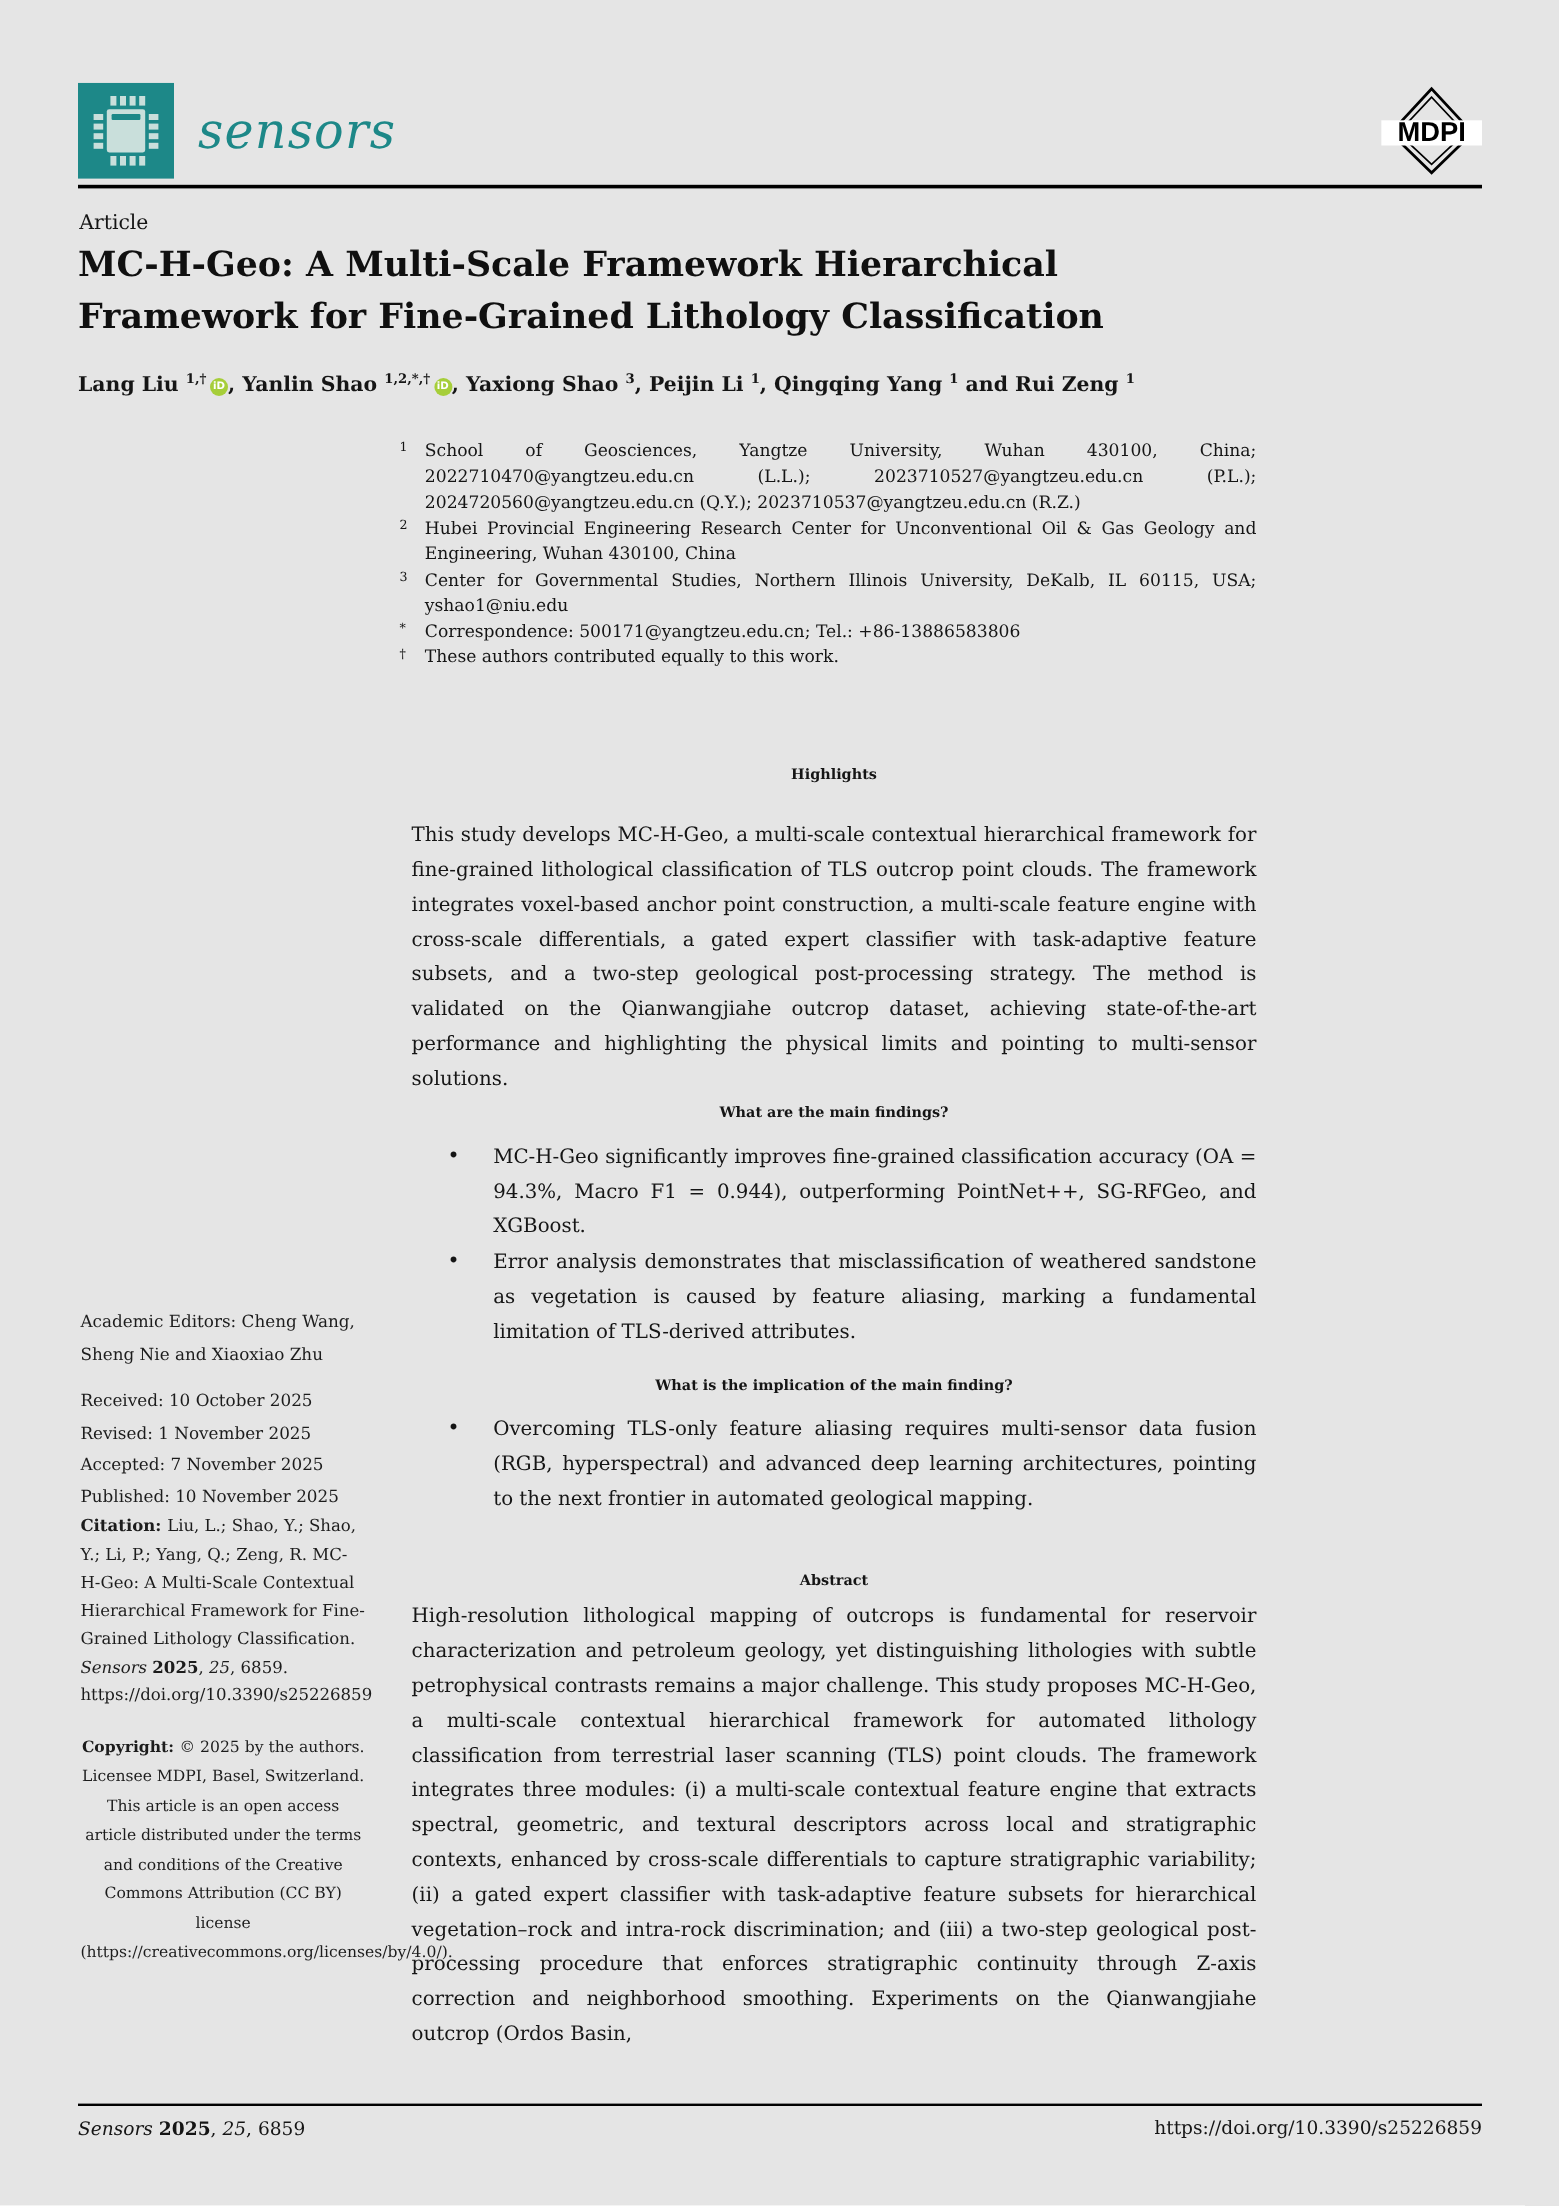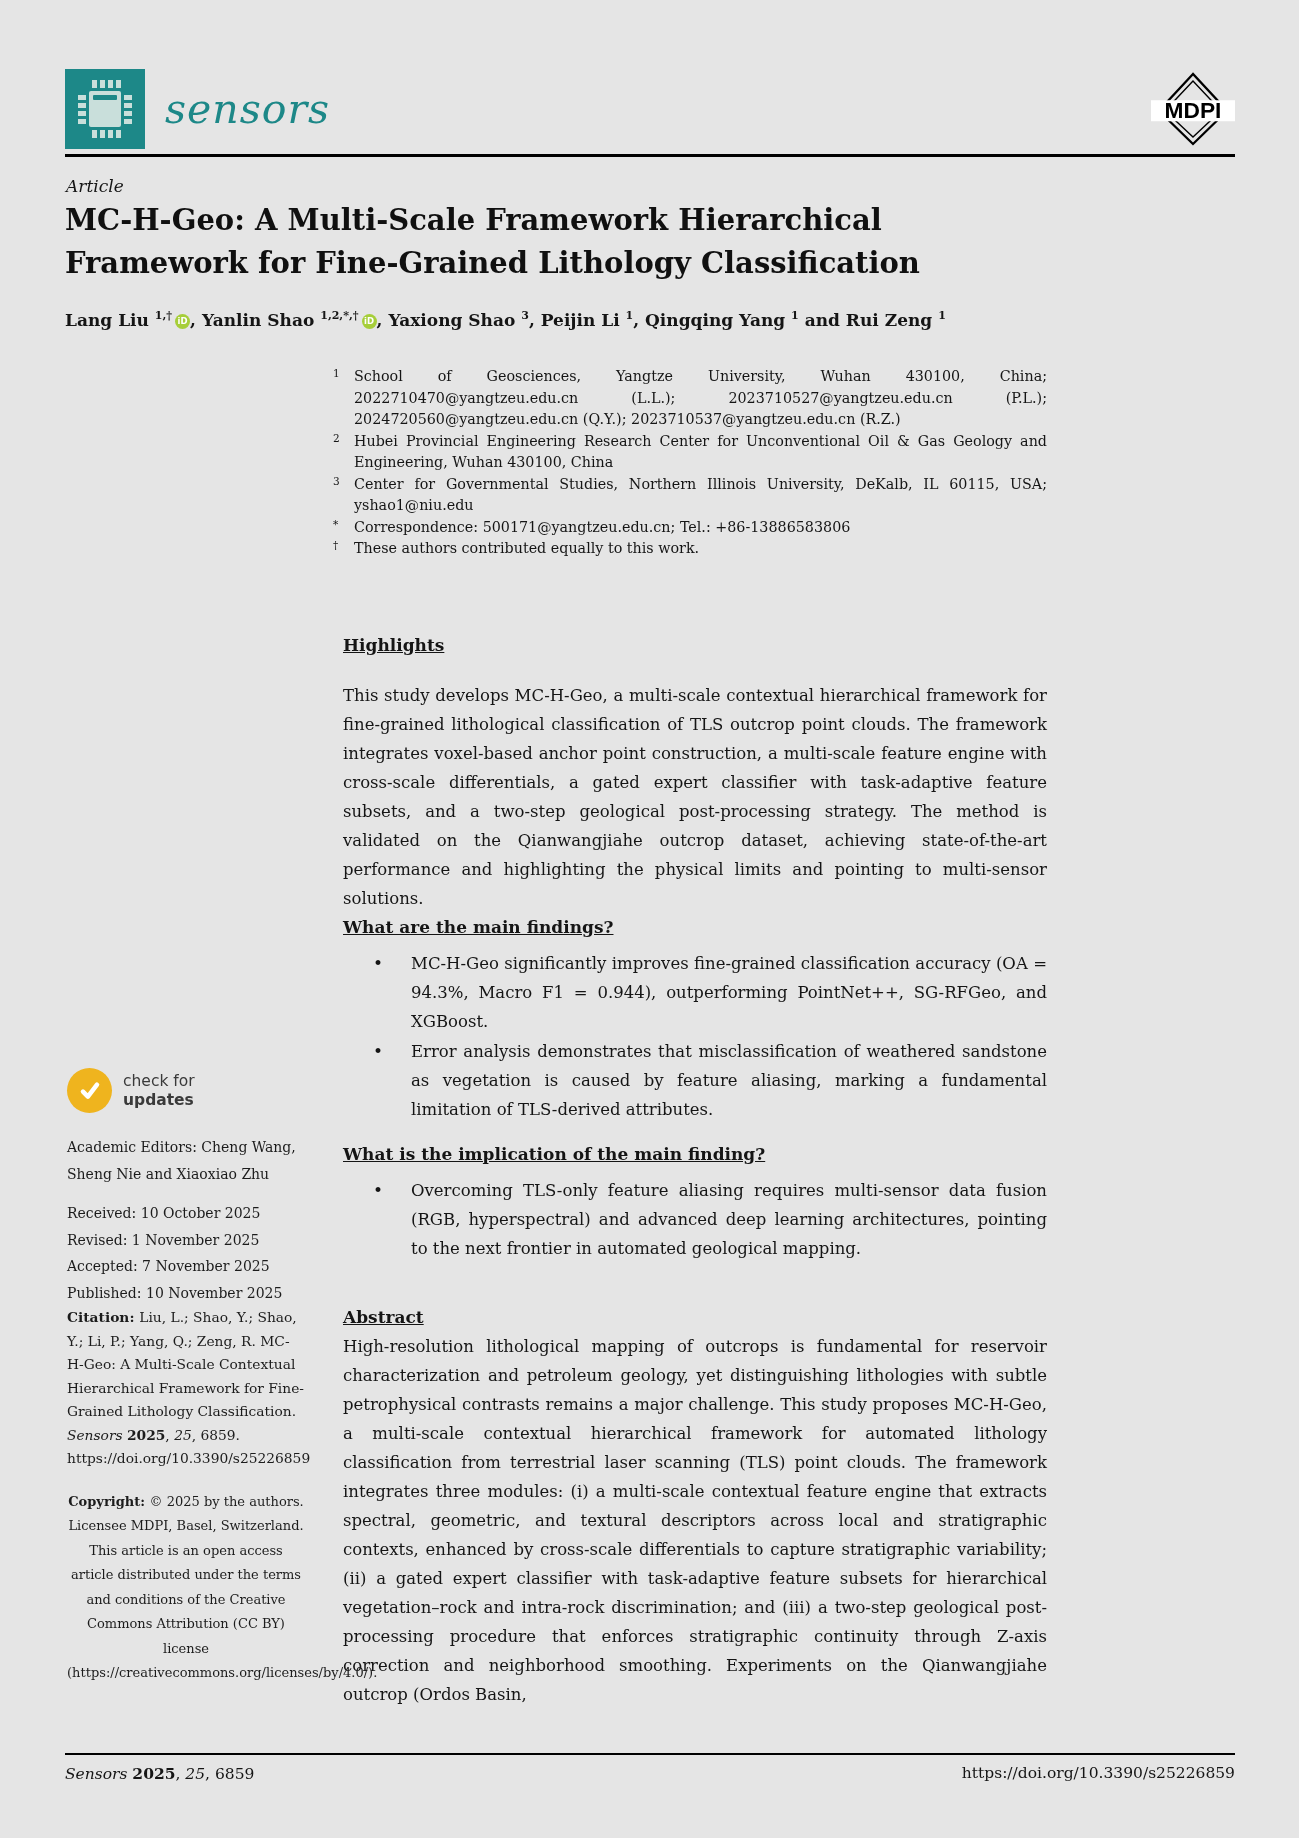--- a/index.html
+++ b/index.html
@@ -11,38 +11,38 @@
   .hdr{position:absolute;top:64px;left:65px;right:64px;height:90px;display:flex;
        justify-content:space-between;align-items:center;}
   .logo-wrap{display:flex;align-items:center;gap:20px;}
   .chip-box{width:80px;height:80px;display:block;}
   .journal-name{font-style:italic;font-size:41px;color:var(--teal);letter-spacing:1px;
                 transform:scaleY(1.02);}
   .mdpi-box{width:84px;height:78px;display:block;}
   .rule1{position:absolute;top:154px;left:65px;right:64px;height:2.5px;background:#000;}
 
   
-  .article-label{position:absolute;top:176px;left:66px;font-size:17px;font-style:italic;}
+  .article-label{position:absolute;top:176px;left:66px;font-size:17px;}
   .title{position:absolute;top:199px;left:65px;width:1005px;font-size:29px;font-weight:bold;
          line-height:43px;color:#101010;}
   .authors{position:absolute;top:303px;left:65px;width:1015px;font-size:17px;font-weight:bold;line-height:26px;}
   .authors sup{font-size:11px;font-weight:bold;}
   .orcid{display:inline-block;width:15px;height:15px;border-radius:50%;background:var(--orcid);
          color:#fff;font-family:"DejaVu Sans",sans-serif;font-size:8.5px;font-weight:bold;
          text-align:center;line-height:15px;vertical-align:2px;margin-left:3px;}
 
   
   .affils{position:absolute;top:366px;left:331px;width:716px;font-size:14.3px;line-height:21.5px;}
   .affil{position:relative;padding-left:23px;text-align:justify;}
   .affil .mk{position:absolute;left:2px;top:-3px;font-size:10.5px;}
 
   
   .main{position:absolute;top:631px;left:343px;width:704px;font-size:16.5px;line-height:29px;
         text-align:justify;}
-  .main h3{font-size:17px;line-height:29px;margin:0;text-align:left;text-decoration:underline;}
+  .main h3{font-size:12px;line-height:29px;margin:0;text-align:center;}
   .main p{margin:0;}
   .main .intro{margin-top:21px;}
   ul.blt{margin:7px 0 0 0;padding:0;list-style:none;}
   ul.blt li{position:relative;padding-left:68px;margin-top:1px;}
   ul.blt li::before{content:"•";position:absolute;left:30px;top:0;font-size:17px;}
   .q2h{margin-top:16px !important;}
   .absh{margin-top:40px !important;}
   .abst{margin-top:19px;}
 
   
@@ -129,31 +129,20 @@
     </ul>
     <h3 class="q2h">What is the implication of the main finding?</h3>
     <ul class="blt">
       <li>Overcoming TLS-only feature aliasing requires multi-sensor data fusion (RGB, hyperspectral) and advanced deep learning architectures, pointing to the next frontier in automated geological mapping.</li>
     </ul>
     <h3 class="absh">Abstract</h3>
     <p class="abst">High-resolution lithological mapping of outcrops is fundamental for reservoir characterization and petroleum geology, yet distinguishing lithologies with subtle petrophysical contrasts remains a major challenge. This study proposes MC-H-Geo, a multi-scale contextual hierarchical framework for automated lithology classification from terrestrial laser scanning (TLS) point clouds. The framework integrates three modules: (i) a multi-scale contextual feature engine that extracts spectral, geometric, and textural descriptors across local and stratigraphic contexts, enhanced by cross-scale differentials to capture stratigraphic variability; (ii) a gated expert classifier with task-adaptive feature subsets for hierarchical vegetation–rock and intra-rock discrimination; and (iii) a two-step geological post-processing procedure that enforces stratigraphic continuity through Z-axis correction and neighborhood smoothing. Experiments on the Qianwangjiahe outcrop (Ordos Basin,</p>
   </div>
 
   <div class="sidebar">
-    <div class="badge">
-      <span class="ckc">
-        <svg viewBox="0 0 40 40">
-            <path d="M10 21 L17 28 L30 11" fill="none" stroke="#fff" stroke-width="6.5" stroke-linecap="round" stroke-linejoin="round"></path>
-          </svg>
-      </span>
-      <span class="ck-txt">
-        <span>check for</span><br>
-        <span class="u">updates</span>
-      </span>
-    </div>
     <div class="ed">Academic Editors: Cheng Wang, Sheng Nie and Xiaoxiao Zhu</div>
     <div class="dates">
       <div><span>Received:</span> <span>10 October 2025</span></div>
       <div><span>Revised:</span> <span>1 November 2025</span></div>
       <div><span>Accepted:</span> <span>7 November 2025</span></div>
       <div><span>Published:</span> <span>10 November 2025</span></div>
     </div>
     <div class="cit"><span class="b">Citation: </span><span>Liu, L.; Shao, Y.; Shao, Y.; Li, P.; Yang, Q.; Zeng, R. MC-H-Geo: A Multi-Scale Contextual Hierarchical Framework for Fine-Grained Lithology Classification. </span><span class="i">Sensors </span><span class="b">2025</span><span>, </span><span class="i">25</span><span>, 6859. https://doi.org/10.3390/s25226859</span></div>
     <div class="cop"><span class="b">Copyright: </span><span>© 2025 by the authors. Licensee MDPI, Basel, Switzerland. This article is an open access article distributed under the terms and conditions of the Creative Commons Attribution (CC BY) license (https://creativecommons.org/licenses/by/4.0/).</span></div>
   </div>

